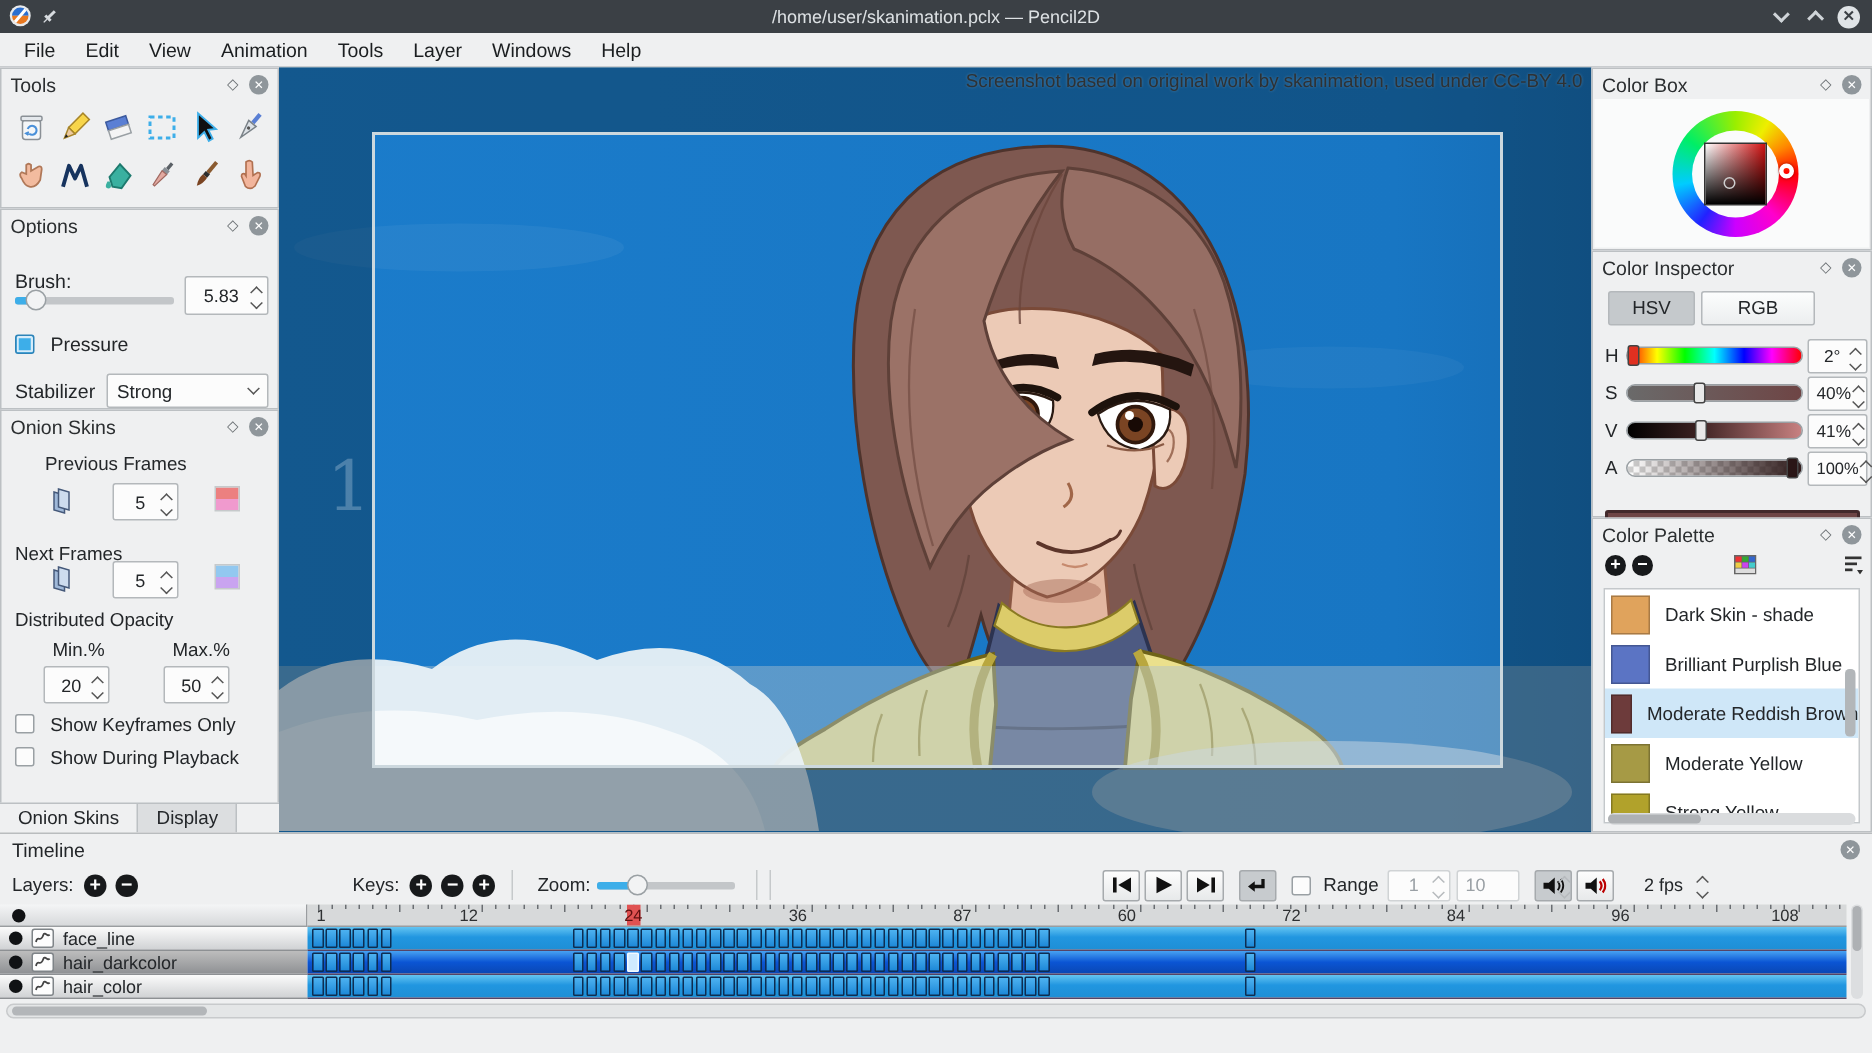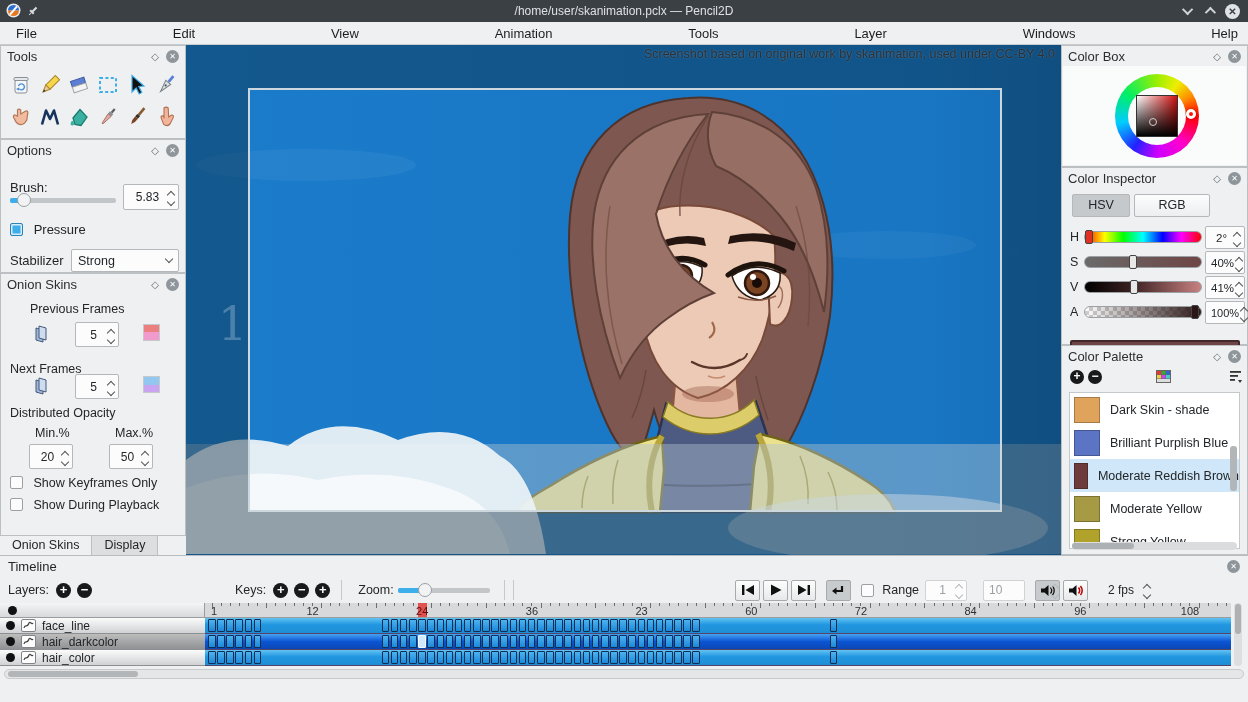--- a/index.html
+++ b/index.html
@@ -10,21 +10,21 @@
   .titlebar { position:absolute; top:0; left:0; width:1248px; height:22px; background:#3b4045; display:flex; align-items:center; color:#dde1e4; font-size:12px; }
   .tb-left { position:absolute; left:6px; top:3px; display:flex; gap:6px; align-items:center; }
   .tb-title { width:100%; text-align:center; }
   .tb-right { position:absolute; right:8px; top:0; height:22px; display:flex; gap:12px; align-items:center; }
   .wchev { width:8px; height:8px; border-left:2px solid #cfd4d8; border-bottom:2px solid #cfd4d8; }
   .wchev.down { transform:rotate(-45deg) translateY(-2px); }
   .wchev.up { transform:rotate(135deg) translateY(-2px); }
   .wclose { width:15px; height:15px; border-radius:50%; background:#dfe3e6; color:#3b4045; font-size:10px; line-height:15px; text-align:center; font-weight:bold; }
 
   
-  .menubar { position:absolute; top:22px; left:0; width:1248px; height:23px; background:#eff0f1; border-bottom:1px solid #c9cccf; display:flex; align-items:center; padding-left:6px;justify-content:space-between; }
+  .menubar { position:absolute; top:22px; left:0; width:1248px; height:23px; background:#eff0f1; border-bottom:1px solid #c9cccf; display:flex; align-items:center; padding-left:6px; }
   .menu-item { padding:2px 10px; color:#1b1e20; }
 
   
   .panel { position:absolute; background:#eff0f1; border:1px solid #bcc0c3; }
   .ptitle { height:20px; display:flex; align-items:center; padding:0 6px; font-size:13px; color:#2b2e30; }
   .ptitle .lbl { flex:1; }
   .pfloat { color:#6a6f73; font-size:10px; margin-right:7px; }
   .xbtn { width:13px; height:13px; border-radius:50%; background:#8f969b; color:#fff; font-size:8px; line-height:13px; text-align:center; }
 
   
@@ -660,21 +660,21 @@
         </span>
         <span class="cb" style="margin-left:9px;"></span>
         <span class="tl-label">Range</span>
         <span class="spin" style="width:42px;height:21px;margin-left:2px;border-color:#d0d3d5;">
           <span class="v dis">1</span>
           <span class="btns">
               <i class="cv up" style="border-color:#b6babd;"></i>
               <i class="cv down" style="border-color:#b6babd;"></i>
             </span>
         </span>
-        <span class="spin" style="width:42px;height:21px;margin-left:16px;border-color:#d0d3d5;gap:48px;">
+        <span class="spin" style="width:42px;height:21px;margin-left:4px;border-color:#d0d3d5;gap:48px;">
           <span class="v dis">10</span>
           <span class="btns">
               <i class="cv up" style="border-color:#b6babd;"></i>
               <i class="cv down" style="border-color:#b6babd;"></i>
             </span>
         </span>
         <span class="tl-btn pressed" style="margin-left:10px;">
           <svg width="15" height="13" viewBox="0 0 15 13">
               <polygon points="1,4.5 4.5,4.5 8.5,1 8.5,12 4.5,8.5 1,8.5" fill="#111"></polygon>
               <path d="M10.5 3.5 q2.4 3 0 6 M12.5 2 q3.4 4.5 0 9" fill="none" stroke="#111" stroke-width="1.3"></path>
@@ -810,21 +810,21 @@
         <div class="tick" style="left: 984.48px; height: 3px;"></div>
         <div class="tick" style="left: 993.62px; height: 5px;"></div>
         <div class="tick" style="left: 1002.76px; height: 3px;"></div>
         <div class="tick" style="left: 1011.9px; height: 3px;"></div>
         <div class="tick" style="left: 1021.04px; height: 3px;"></div>
         <div class="playhead" style="left: 213.22px; width: 9.14px;"></div>
         <div class="num" style="left: 9px;">1</div>
         <div class="num" style="left: 107.54px;">12</div>
         <div class="num ph" style="left: 217.22px;">24</div>
         <div class="num" style="left: 326.9px;">36</div>
-        <div class="num" style="left: 436.58px;">23</div>
+        <div class="num" style="left: 436.58px;">87</div>
         <div class="num" style="left: 546.26px;">60</div>
         <div class="num" style="left: 655.94px;">72</div>
         <div class="num" style="left: 765.62px;">84</div>
         <div class="num" style="left: 875.3px;">96</div>
         <div class="num" style="left: 984.98px;">108</div>
       </div>
 
     <div id="tl-rows">
         <div class="tl-row" style="top: 62px;">
           <div class="row-name">

